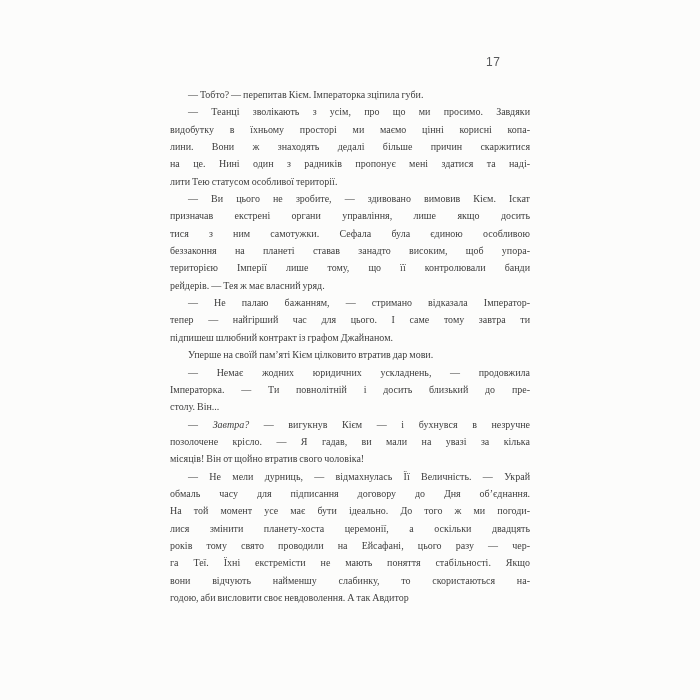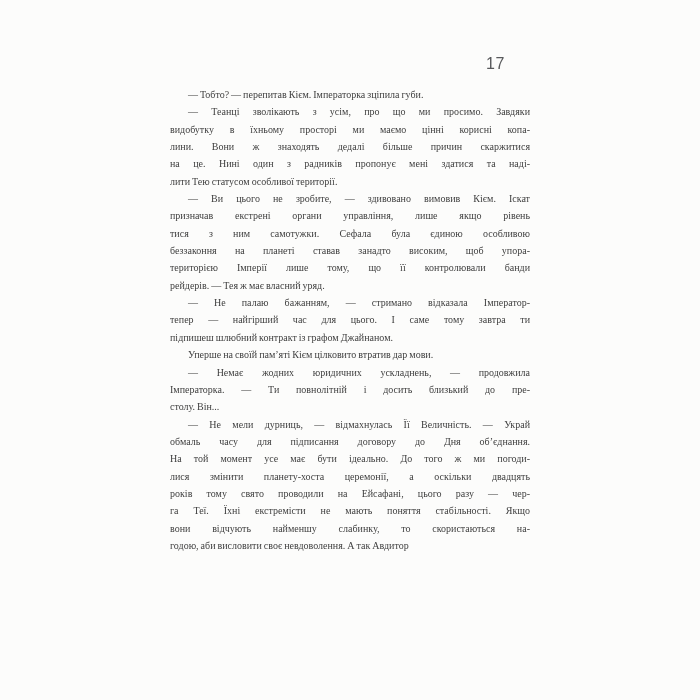--- a/index.html
+++ b/index.html
@@ -17,21 +17,21 @@
     position: absolute;
     left: 0; top: 0;
     width: 700px;
     height: 700px;
   }
   .page-number {
     position: absolute;
     left: 486px;
     top: 55px;
     font-family: "Liberation Sans", "DejaVu Sans", sans-serif;
-    font-size: 16px;
+    font-size: 12px;
     letter-spacing: 0.5px;
   }
   .text-block {
     position: absolute;
     left: 170px;
     top: 86px;
     width: 360px;
     font-size: 10px;
     line-height: 17.35px;
     word-spacing: -0.5px;
@@ -67,40 +67,45 @@
       </div>
       <div class="paragraph">
         <div class="line just first"><span>— Теанці зволікають з усім, про що ми просимо. Завдяки</span></div>
         <div class="line just"><span>видобутку в їхньому просторі ми маємо цінні корисні копа-</span></div>
         <div class="line just"><span>лини. Вони ж знаходять дедалі більше причин скаржитися</span></div>
         <div class="line just"><span>на це. Нині один з радників пропонує мені здатися та наді-</span></div>
         <div class="line"><span>лити Тею статусом особливої території.</span></div>
       </div>
       <div class="paragraph">
         <div class="line just first"><span>— Ви цього не зробите, — здивовано вимовив Кієм. Іскат</span></div>
-        <div class="line just"><span>призначав екстрені органи управління, лише якщо рівень</span></div>
+        <div class="line just"><span>призначав екстрені органи управління, лише якщо досить</span></div>
         <div class="line just"><span>тися з ним самотужки. Сефала була єдиною особливою</span></div>
         <div class="line just"><span>беззаконня на планеті ставав занадто високим, щоб упора-</span></div>
         <div class="line just"><span>територією Імперії лише тому, що її контролювали банди</span></div>
         <div class="line"><span>рейдерів. — Тея ж має власний уряд.</span></div>
       </div>
       <div class="paragraph">
         <div class="line just first"><span>— Не палаю бажанням, — стримано відказала Імператор-</span></div>
         <div class="line just"><span>тепер — найгірший час для цього. І саме тому завтра ти</span></div>
         <div class="line"><span>підпишеш шлюбний контракт із графом Джайнаном.</span></div>
       </div>
       <div class="paragraph">
         <div class="line first"><span>Уперше на своїй пам’яті Кієм цілковито втратив дар мови.</span></div>
       </div>
       <div class="paragraph">
         <div class="line just first"><span>— Немає жодних юридичних ускладнень, — продовжила</span></div>
         <div class="line just"><span>Імператорка. — Ти повнолітній і досить близький до пре-</span></div>
         <div class="line"><span>столу. Він...</span></div>
       </div>
       <div class="paragraph">
+        <div class="line just first"><span>— </span><i>Завтра?</i><span> — вигукнув Кієм — і бухнувся в незручне</span></div>
+        <div class="line just"><span>позолочене крісло. — Я гадав, ви мали на увазі за кілька</span></div>
+        <div class="line"><span>місяців! Він от щойно втратив свого чоловіка!</span></div>
+      </div>
+      <div class="paragraph">
         <div class="line just first"><span>— Не мели дурниць, — відмахнулась Її Величність. — Украй</span></div>
         <div class="line just"><span>обмаль часу для підписання договору до Дня об’єднання.</span></div>
         <div class="line just"><span>На той момент усе має бути ідеально. До того ж ми погоди-</span></div>
         <div class="line just"><span>лися змінити планету-хоста церемонії, а оскільки двадцять</span></div>
         <div class="line just"><span>років тому свято проводили на Ейсафані, цього разу — чер-</span></div>
         <div class="line just"><span>га Теї. Їхні екстремісти не мають поняття стабільності. Якщо</span></div>
         <div class="line just"><span>вони відчують найменшу слабинку, то скористаються на-</span></div>
         <div class="line"><span>годою, аби висловити своє невдоволення. А так Авдитор</span></div>
       </div>
     </div>

